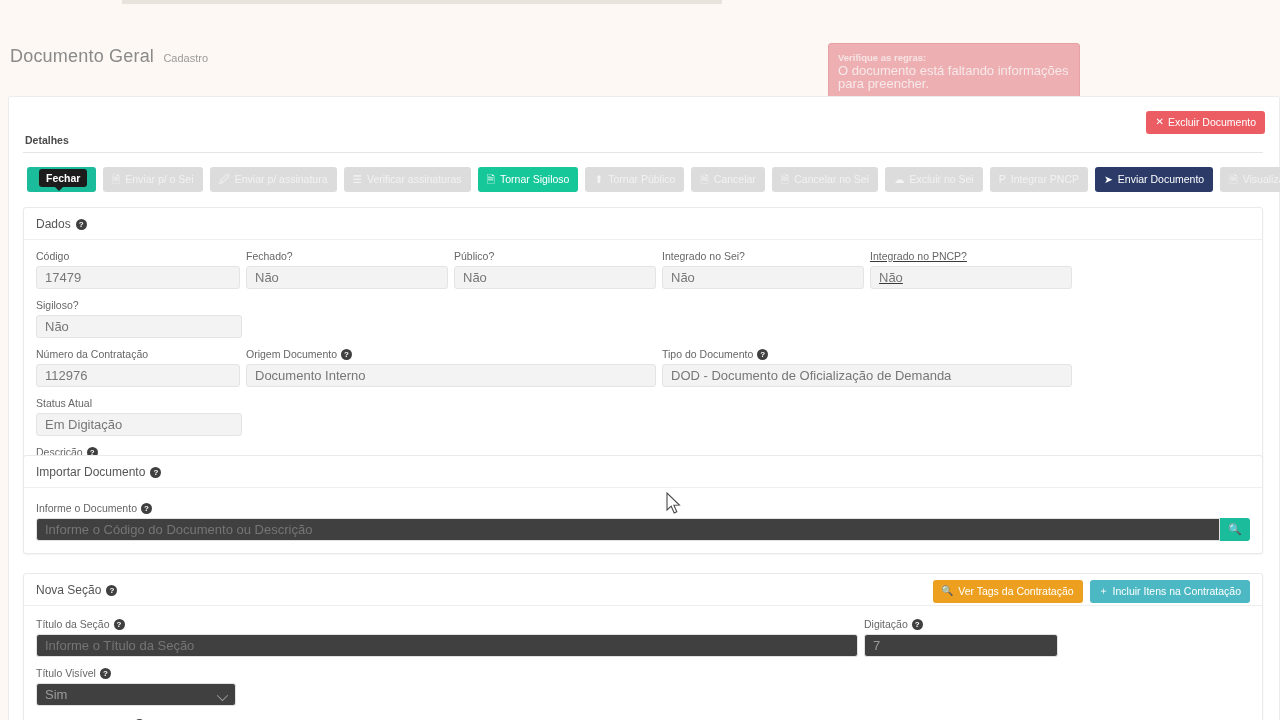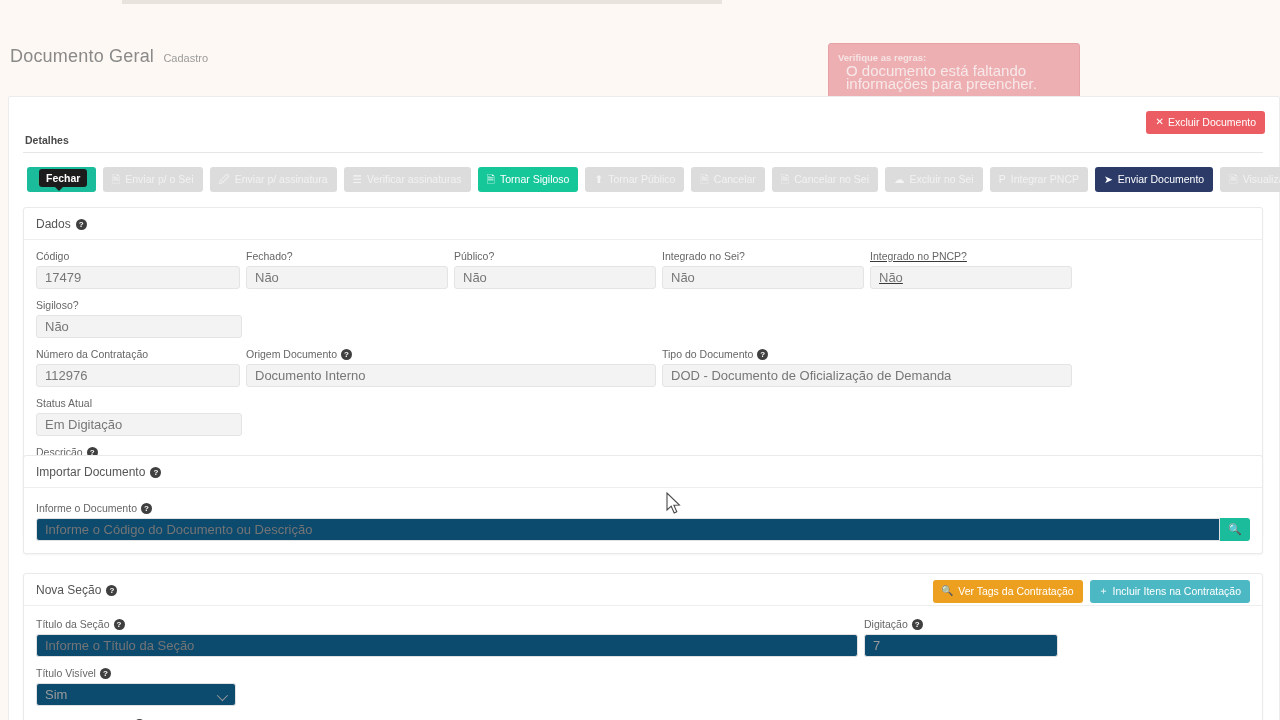--- a/index.html
+++ b/index.html
@@ -33,21 +33,21 @@
 
   
   .alert-box{
     position:absolute; right:200px; top:43px;
     width:252px; min-height:47px;
     background:#eda9ad; border:1px solid #e39aa0; border-radius:3px;
     padding:7px 9px; color:#ffffff;
     opacity:.92;
   }
   .alert-title{ font-size:9.5px; font-weight:bold; color:#f6e3e4; line-height:13px; filter:blur(.45px);}
-  .alert-text{ font-size:15px; color:#f7e8e9; line-height:13px; filter:blur(.45px);margin-left:8px;}
+  .alert-text{ font-size:13px; color:#f7e8e9; line-height:13px; filter:blur(.45px);}
 
   
   .card{
     position:absolute; left:8px; top:96px;
     width:1272px; height:640px;
     background:#ffffff;
     border:1px solid #ececec;
     border-radius:2px;
   }
 
@@ -132,21 +132,21 @@
     font-size:10.5px; color:#666; margin-bottom:4px;
     display:flex; align-items:center; gap:4px;
   }
   .inp{
     width:100%; height:23px;
     background:#f3f3f3; border:1px solid #e4e4e4; border-radius:3px;
     font-size:13px; color:#777;
     padding:0 8px; line-height:21px;
     font-family:"Liberation Sans", sans-serif;
   }
-  .inp-white{ background:#0c4a6e; border:1px solid #e1e1e1; color:#9b9b9b; }
+  .inp-white{ background:#404040; border:1px solid #e1e1e1; color:#9b9b9b; }
   .inp-ph{ color:#b4b4b4; }
 
   
   .desc-wrap{ padding:0 0 6px 0; }
   .alterar-row{ display:flex; justify-content:flex-end; padding-top:8px; }
 
   
   .search-row{ display:flex; }
   .search-row .inp{ border-top-right-radius:0; border-bottom-right-radius:0; }
   .search-btn{

